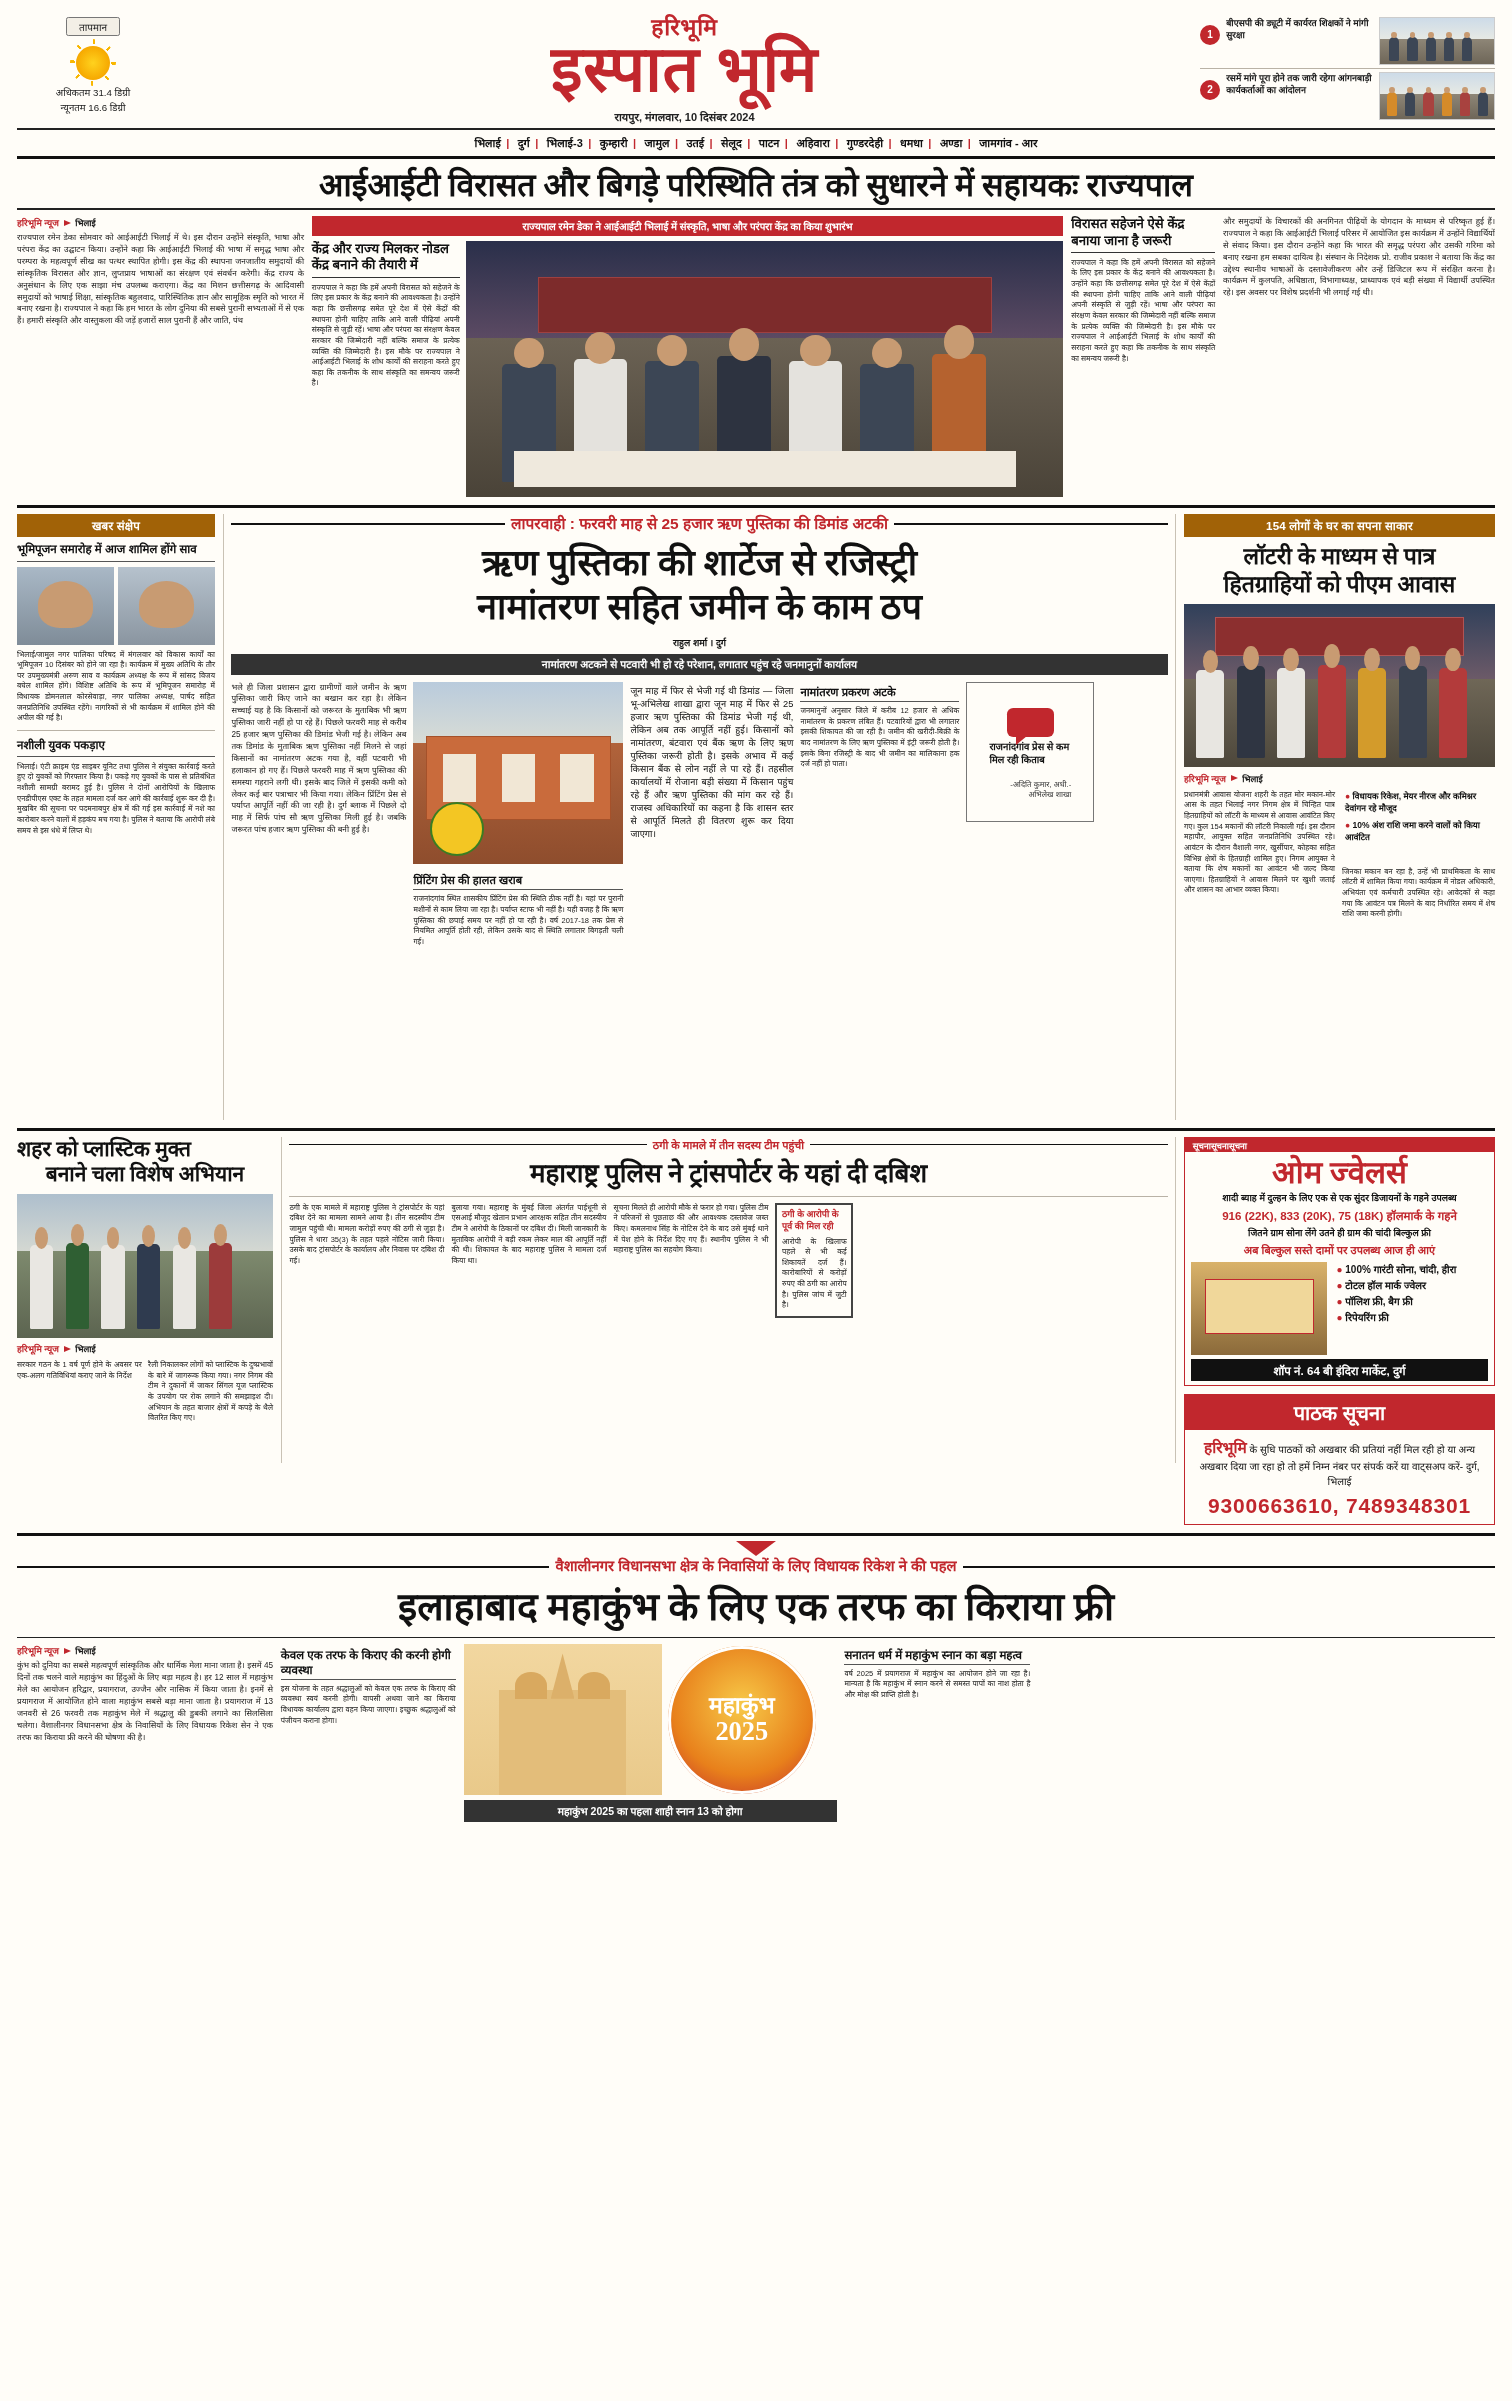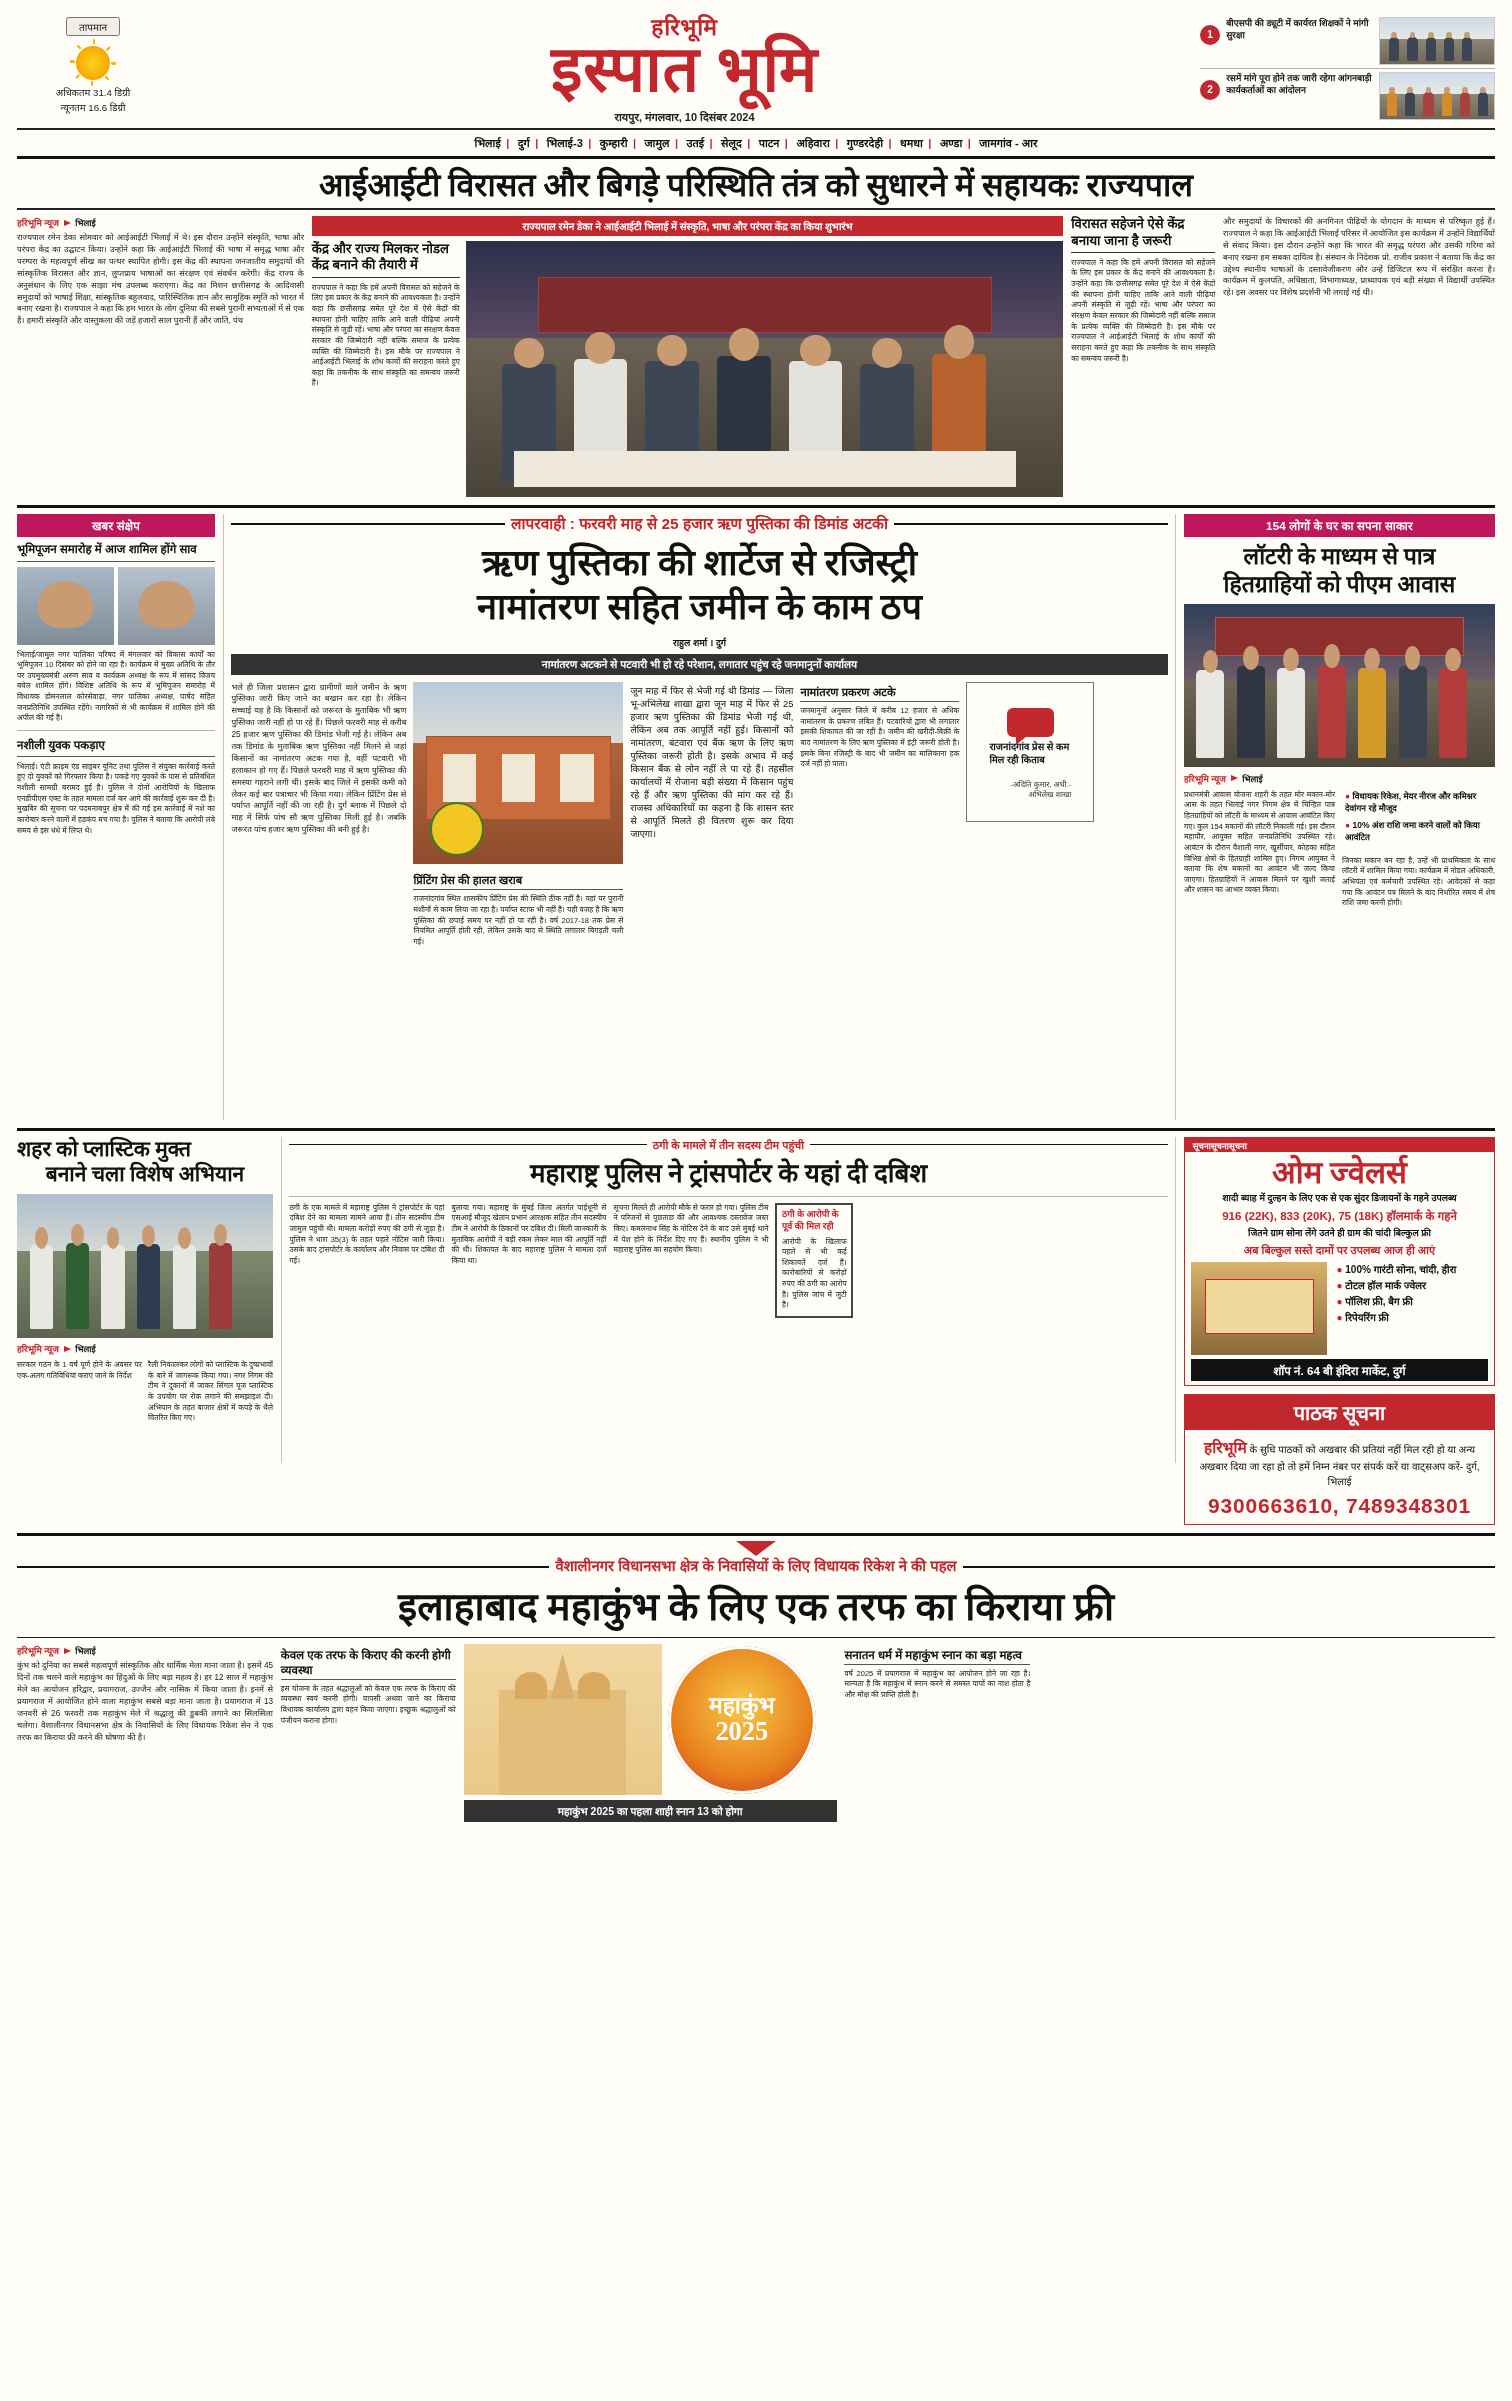--- a/index.html
+++ b/index.html
@@ -87,21 +87,21 @@
   }
   .photo .fig:before{
     content:""; position:absolute; top:-22%; left:22%; width:56%; height:26%;
     border-radius:50%; background:#c89b72;
   }
   .photo.sari .fig:nth-child(odd){ background:#a8423f; }
   .photo.sari .fig:nth-child(3n){ background:#d58b2a; }
 
   
   .bar-red {
-    background:#be185d; color:#fff; font-weight:bold; text-align:center;
+    background:#a16207; color:#fff; font-weight:bold; text-align:center;
     font-size:11.6px; padding:3.9px 6.2px; letter-spacing:0.2px;
   }
   .byline-bar {
     display:flex; align-items:center; gap:4.7px; font-size:8.5px; font-weight:bold;
   }
   .hb-tag { color:#c1272d; font-weight:bold; font-size:9px; }
   .tri { width:0;height:0;border-left:7px solid #c1272d;border-top:3.9px solid transparent;border-bottom:3.9px solid transparent; }
 
   .kicker-line { display:flex; align-items:center; gap:6.2px; }
   .kicker-line .ln { flex:1; height:1.6px; background:#111; }
@@ -398,21 +398,21 @@
 
       <div class="row" style="gap:7px">
         <div style="width:151px">
           <div class="bodytext small">प्रधानमंत्री आवास योजना शहरी के तहत मोर मकान-मोर आस के तहत भिलाई नगर निगम क्षेत्र में चिन्हित पात्र हितग्राहियों को लॉटरी के माध्यम से आवास आवंटित किए गए। कुल 154 मकानों की लॉटरी निकाली गई। इस दौरान महापौर, आयुक्त सहित जनप्रतिनिधि उपस्थित रहे। आवंटन के दौरान वैशाली नगर, खुर्सीपार, कोहका सहित विभिन्न क्षेत्रों के हितग्राही शामिल हुए। निगम आयुक्त ने बताया कि शेष मकानों का आवंटन भी जल्द किया जाएगा। हितग्राहियों ने आवास मिलने पर खुशी जताई और शासन का आभार व्यक्त किया।</div>
         </div>
         <div style="flex:1">
           <div class="bullet-list" style="font-size:8.5px;line-height:1.45">
             <div>विधायक रिकेश, मेयर नीरज और कमिश्नर देवांगन रहे मौजूद</div>
             <div style="margin-top:4.7px">10% अंश राशि जमा करने वालों को किया आवंटित</div>
           </div>
-          <div class="bodytext small" style="margin-top:12px">जिनका मकान बन रहा है, उन्हें भी प्राथमिकता के साथ लॉटरी में शामिल किया गया। कार्यक्रम में नोडल अधिकारी, अभियंता एवं कर्मचारी उपस्थित रहे। आवेदकों से कहा गया कि आवंटन पत्र मिलने के बाद निर्धारित समय में शेष राशि जमा करनी होगी।</div>
+          <div class="bodytext small" style="margin-top:23px">जिनका मकान बन रहा है, उन्हें भी प्राथमिकता के साथ लॉटरी में शामिल किया गया। कार्यक्रम में नोडल अधिकारी, अभियंता एवं कर्मचारी उपस्थित रहे। आवेदकों से कहा गया कि आवंटन पत्र मिलने के बाद निर्धारित समय में शेष राशि जमा करनी होगी।</div>
         </div>
       </div>
     </div>
   </div>
 
   <div class="hr-thick" style="margin-top:7.8px"></div>
 
   <div class="row" style="margin-top:6.2px;gap:7.8px;align-items:flex-start">
 
     <div style="width:256px">

